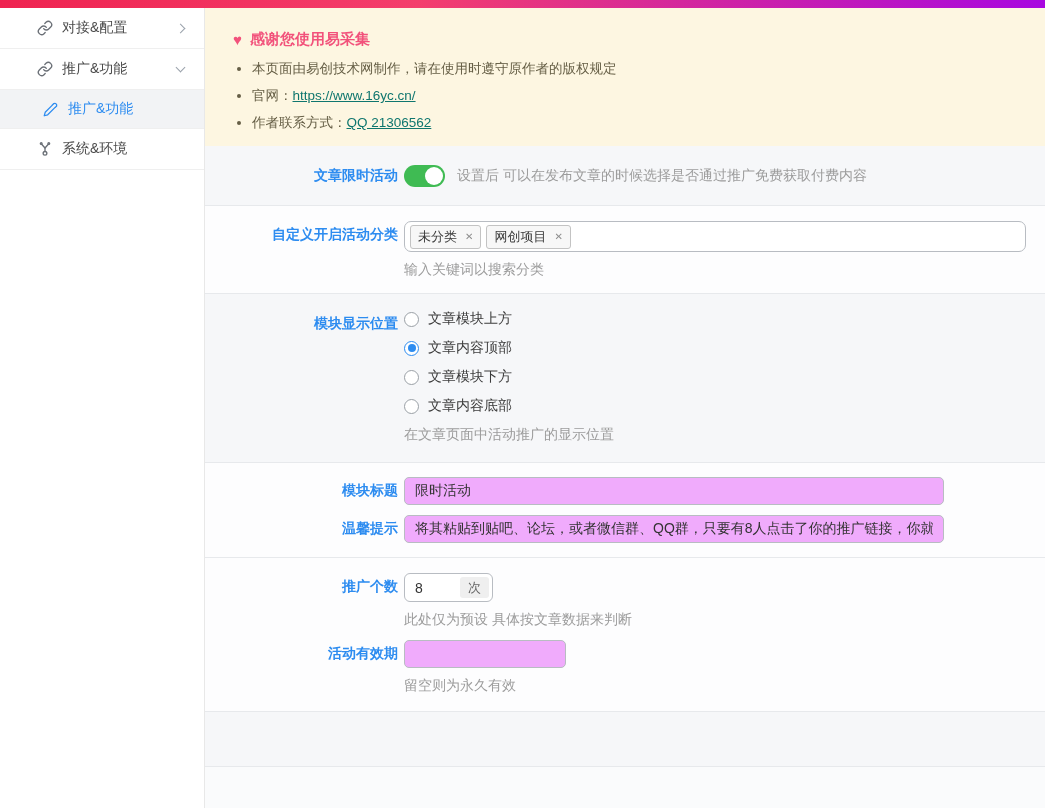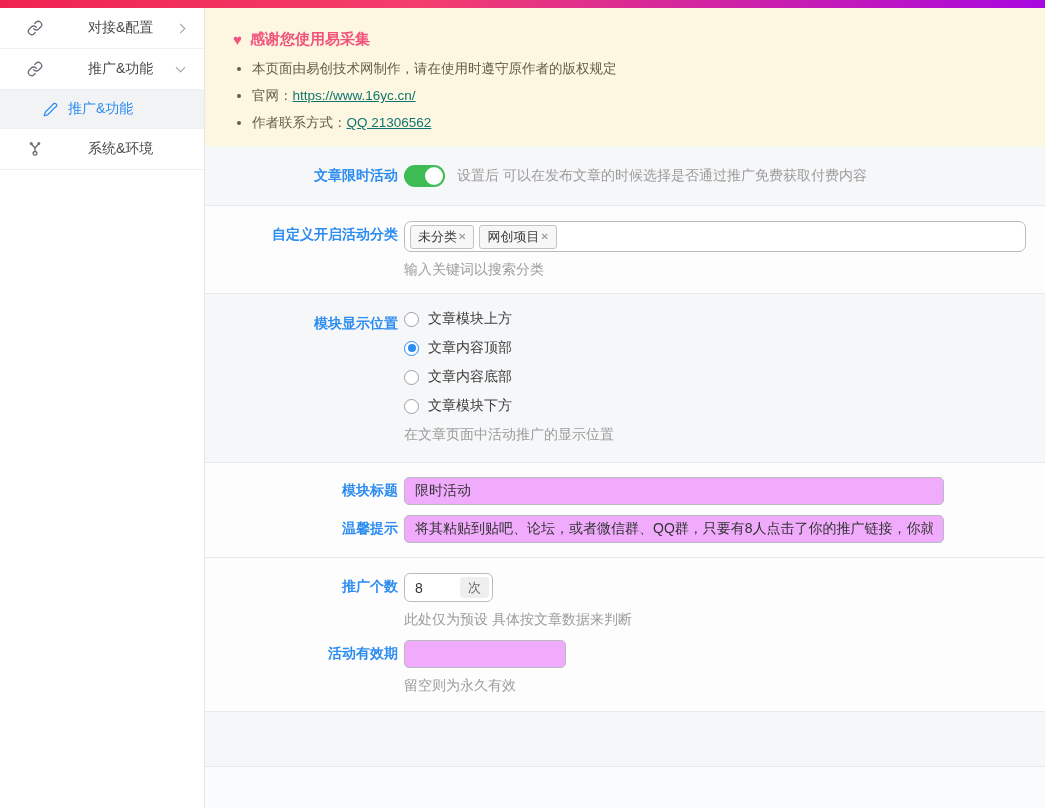--- a/index.html
+++ b/index.html
@@ -20,21 +20,21 @@
   
   .sidebar {
     width: 205px; background: #fff; border-right: 1px solid #e8e8e8;
     flex: 0 0 205px;
   }
   .side-item, .side-sub {
     position: relative; display: flex; align-items: center;
     border-bottom: 1px solid #efefef; cursor: pointer;
     color: #4a4a4a;
   }
-  .side-item { height: 41px; padding-left: 26px; gap: 36px; }
+  .side-item { height: 41px; padding-left: 36px; }
   .side-sub  { height: 39px; padding-left: 42px; }
   .side-sub.active { background: #f2f3f5; color: #2d8cf0; }
   .side-icon { display: inline-flex; width: 17px; height: 17px; margin-right: 9px; align-items: center; justify-content: center; }
   .side-icon svg { display: block; }
   .side-label { font-size: 14px; }
   .chev {
     position: absolute; right: 20px; width: 7px; height: 7px;
     border-right: 1.4px solid #9aa2ab; border-bottom: 1.4px solid #9aa2ab;
   }
   .chev-right { transform: rotate(-45deg); }
@@ -87,21 +87,21 @@
   .toggle.on .knob { left: auto; right: 2px; }
 
   
   .sec2 { padding: 15px 16px 14px 0; font-family: Liberation Serif, serif; }
   .tags-input {
     width: 622px; min-height: 31px; background: #fff;
     border: 1px solid #b8bcc2; border-radius: 7px;
     display: flex; align-items: center; padding: 2px 5px; gap: 5px;
   }
   .tag {
-    display: inline-flex; align-items: center; gap: 1px;
+    display: inline-flex; align-items: center; gap: 8px;
     border: 1px solid #c3c3c3; border-radius: 3px; background: #f7f7f7;
     padding: 2px 7px; font-size: 13px; color: #3c3c3c;
   }
   .tag-x { color: #8d8d8d; font-size: 10px; cursor: pointer; line-height: 1; }
 
   
   .sec3 { padding: 16px 0 18px 0; }
   .radio-row { display: flex; align-items: center; margin-bottom: 11px; cursor: pointer; font-size: 14px; color: #3c3c3c; }
   .radio {
     width: 15px; height: 15px; border-radius: 50%;
@@ -256,25 +256,25 @@
             <label class="radio-row">
               <span class="radio"></span>
               <span>文章模块上方</span>
             </label>
             <label class="radio-row">
               <span class="radio checked"></span>
               <span>文章内容顶部</span>
             </label>
             <label class="radio-row">
               <span class="radio"></span>
-              <span>文章内容底部</span>
+              <span>文章模块下方</span>
             </label>
             <label class="radio-row">
               <span class="radio"></span>
-              <span>文章模块下方</span>
+              <span>文章内容底部</span>
             </label>
             <div class="help">在文章页面中活动推广的显示位置</div>
           </div>
         </div>
       </section>
 
       <section class="sec sec-white sec4">
         <div class="row">
           <div class="flabel">模块标题</div>
           <div class="fctrl">

